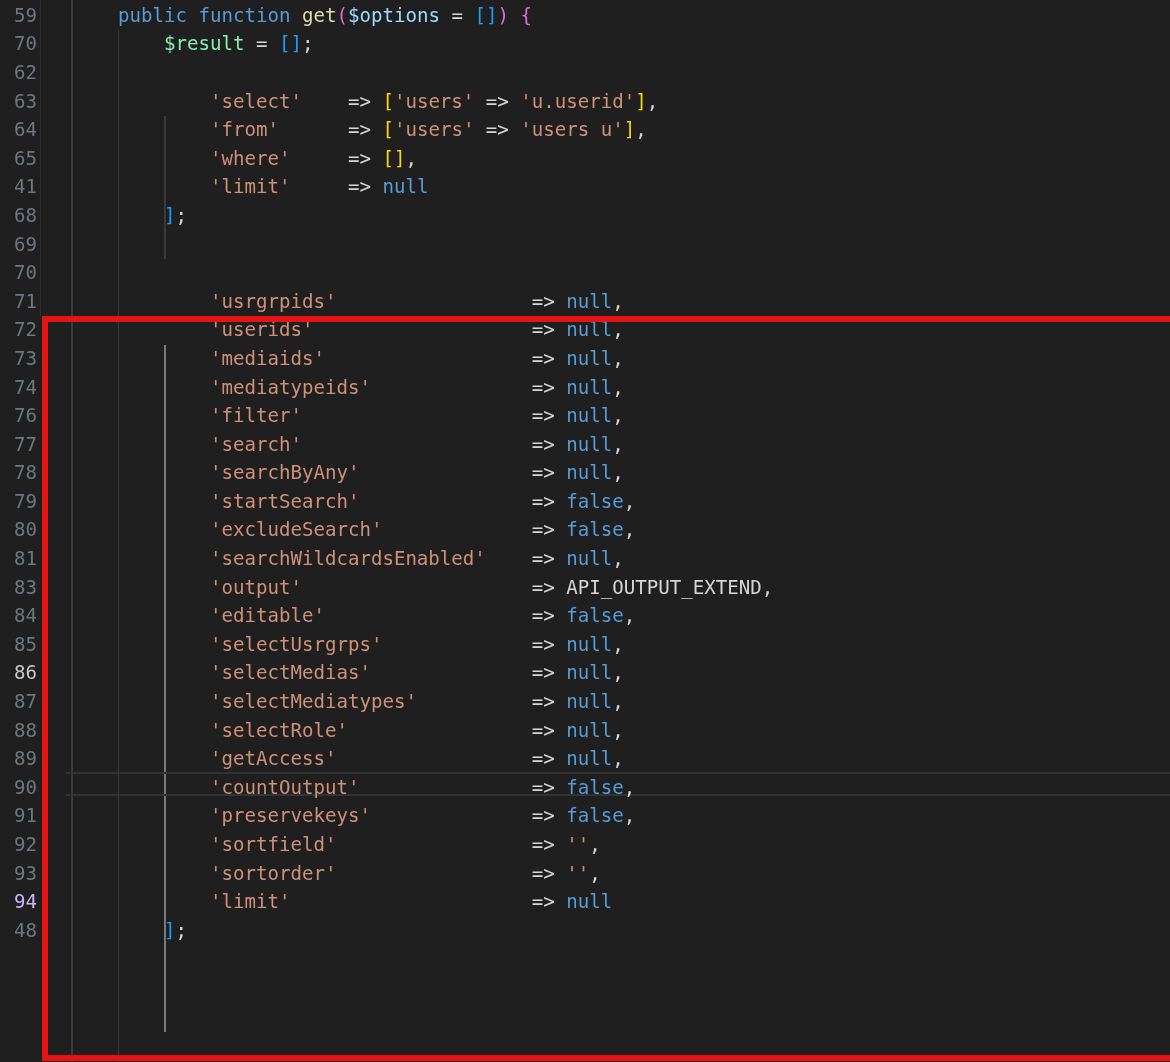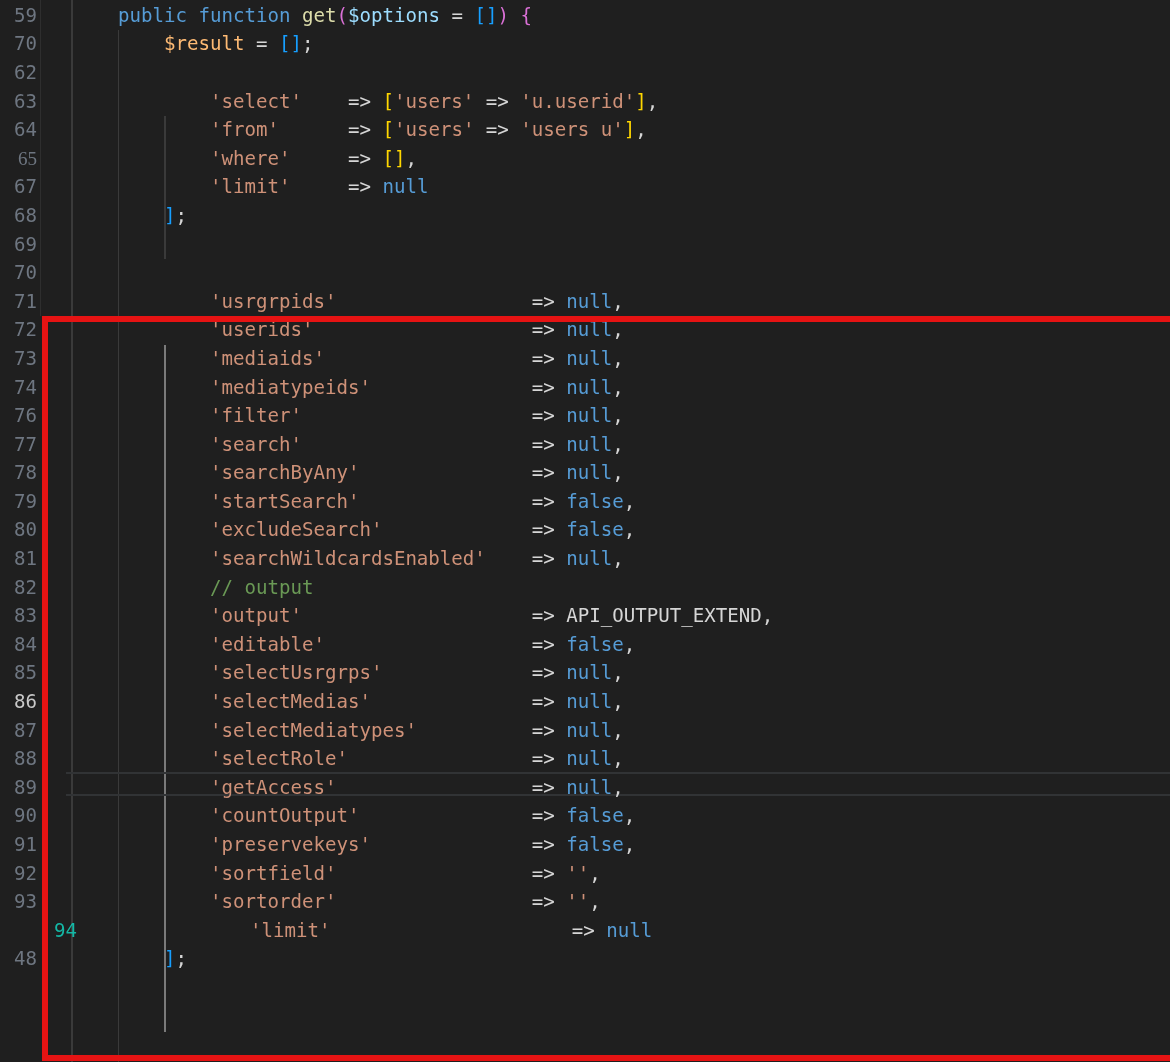--- a/index.html
+++ b/index.html
@@ -78,48 +78,47 @@
   <div id="gutter-border" style="left:40px; top:0; height:316px; background:#2E2E2E;"></div>
   <div id="guides">
       <div class="vguide" style="left: 71px; top: 0px; height: 1062px; background: rgb(58, 58, 58);"></div>
       <div class="vguide" style="left: 117.5px; top: 30px; height: 1032px; background: rgb(58, 58, 58);"></div>
       <div class="vguide" style="left: 164px; top: 116px; height: 143px; background: rgb(58, 58, 58);"></div>
       <div class="vguide" style="left: 164px; top: 345px; height: 687px; background: rgb(122, 122, 122);"></div>
     </div>
   <div id="current-line" style="border-color: rgb(49, 51, 53);"></div>
   <div id="rows">
       <div class="row"><div class="ln" style="color: rgb(110, 118, 129);">59</div><pre class="code"><span style="color: rgb(214, 214, 214);">    </span><span style="color: rgb(86, 156, 214);">public function</span><span style="color: rgb(214, 214, 214);"> </span><span style="color: rgb(220, 220, 170);">get</span><span style="color: rgb(218, 112, 214);">(</span><span style="color: rgb(156, 220, 254);">$options</span><span style="color: rgb(214, 214, 214);"> = </span><span style="color: rgb(23, 159, 255);">[]</span><span style="color: rgb(218, 112, 214);">)</span><span style="color: rgb(214, 214, 214);"> </span><span style="color: rgb(218, 112, 214);">{</span></pre></div>
-      <div class="row"><div class="ln" style="color: rgb(110, 118, 129);">70</div><pre class="code"><span style="color: rgb(214, 214, 214);">        </span><span style="color: #fdba74; text-align: right;">$result</span><span style="color: rgb(214, 214, 214);"> = </span><span style="color: rgb(23, 159, 255);">[]</span><span style="color: rgb(214, 214, 214);">;</span></pre></div>
+      <div class="row"><div class="ln" style="color: rgb(110, 118, 129);">70</div><pre class="code"><span style="color: rgb(214, 214, 214);">        </span><span style="color: #86efac; text-align: right;">$result</span><span style="color: rgb(214, 214, 214);"> = </span><span style="color: rgb(23, 159, 255);">[]</span><span style="color: rgb(214, 214, 214);">;</span></pre></div>
       <div class="row"><div class="ln" style="color: rgb(110, 118, 129);">62</div></div>
       <div class="row"><div class="ln" style="color: rgb(110, 118, 129);">63</div><pre class="code"><span style="color: rgb(214, 214, 214);">            </span><span style="color: rgb(206, 145, 120);">'select'</span><span style="color: rgb(214, 214, 214);">    =&gt; </span><span style="color: rgb(255, 215, 0);">[</span><span style="color: rgb(206, 145, 120);">'users'</span><span style="color: rgb(214, 214, 214);"> =&gt; </span><span style="color: rgb(206, 145, 120);">'u.userid'</span><span style="color: rgb(255, 215, 0);">]</span><span style="color: rgb(214, 214, 214);">,</span></pre></div>
       <div class="row"><div class="ln" style="color: rgb(110, 118, 129);">64</div><pre class="code"><span style="color: rgb(214, 214, 214);">            </span><span style="color: rgb(206, 145, 120);">'from'</span><span style="color: rgb(214, 214, 214);">      =&gt; </span><span style="color: rgb(255, 215, 0);">[</span><span style="color: rgb(206, 145, 120);">'users'</span><span style="color: rgb(214, 214, 214);"> =&gt; </span><span style="color: rgb(206, 145, 120);">'users u'</span><span style="color: rgb(255, 215, 0);">]</span><span style="color: rgb(214, 214, 214);">,</span></pre></div>
-      <div class="row"><div class="ln" style="color: rgb(110, 118, 129); font-family: Liberation Serif, serif;">65</div><pre class="code"><span style="color: rgb(214, 214, 214);">            </span><span style="color: rgb(206, 145, 120);">'where'</span><span style="color: rgb(214, 214, 214);">     =&gt; </span><span style="color: rgb(255, 215, 0);">[]</span><span style="color: rgb(214, 214, 214);">,</span></pre></div>
-      <div class="row"><div class="ln" style="color: rgb(110, 118, 129);">67</div><pre class="code"><span style="color: rgb(214, 214, 214);">            </span><span style="color: rgb(206, 145, 120);">'limit'</span><span style="color: rgb(214, 214, 214);">     =&gt; </span><span style="color: rgb(86, 156, 214);">null</span></pre></div>
+      <div class="row"><div class="ln" style="color: rgb(110, 118, 129);">65</div><pre class="code"><span style="color: rgb(214, 214, 214);">            </span><span style="color: rgb(206, 145, 120);">'where'</span><span style="color: rgb(214, 214, 214);">     =&gt; </span><span style="color: rgb(255, 215, 0);">[]</span><span style="color: rgb(214, 214, 214);">,</span></pre></div>
+      <div class="row"><div class="ln" style="color: rgb(110, 118, 129);">41</div><pre class="code"><span style="color: rgb(214, 214, 214);">            </span><span style="color: rgb(206, 145, 120);">'limit'</span><span style="color: rgb(214, 214, 214);">     =&gt; </span><span style="color: rgb(86, 156, 214);">null</span></pre></div>
       <div class="row"><div class="ln" style="color: rgb(110, 118, 129);">68</div><pre class="code"><span style="color: rgb(214, 214, 214);">        </span><span style="color: rgb(23, 159, 255);">]</span><span style="color: rgb(214, 214, 214);">;</span></pre></div>
       <div class="row"><div class="ln" style="color: rgb(110, 118, 129);">69</div><pre class="code"></pre></div>
       <div class="row"><div class="ln" style="color: rgb(110, 118, 129);">70</div></div>
       <div class="row"><div class="ln" style="color: rgb(110, 118, 129);">71</div><pre class="code"><span style="color: rgb(214, 214, 214);">            </span><span style="color: rgb(206, 145, 120);">'usrgrpids'</span><span style="color: rgb(214, 214, 214);">                 =&gt; </span><span style="color: rgb(86, 156, 214);">null</span><span style="color: rgb(214, 214, 214);">,</span></pre></div>
       <div class="row"><div class="ln" style="color: rgb(110, 118, 129);">72</div><pre class="code"><span style="color: rgb(214, 214, 214);">            </span><span style="color: rgb(206, 145, 120);">'userids'</span><span style="color: rgb(214, 214, 214);">                   =&gt; </span><span style="color: rgb(86, 156, 214);">null</span><span style="color: rgb(214, 214, 214);">,</span></pre></div>
       <div class="row"><div class="ln" style="color: rgb(110, 118, 129);">73</div><pre class="code"><span style="color: rgb(214, 214, 214);">            </span><span style="color: rgb(206, 145, 120);">'mediaids'</span><span style="color: rgb(214, 214, 214);">                  =&gt; </span><span style="color: rgb(86, 156, 214);">null</span><span style="color: rgb(214, 214, 214);">,</span></pre></div>
       <div class="row"><div class="ln" style="color: rgb(110, 118, 129);">74</div><pre class="code"><span style="color: rgb(214, 214, 214);">            </span><span style="color: rgb(206, 145, 120);">'mediatypeids'</span><span style="color: rgb(214, 214, 214);">              =&gt; </span><span style="color: rgb(86, 156, 214);">null</span><span style="color: rgb(214, 214, 214);">,</span></pre></div>
       <div class="row"><div class="ln" style="color: rgb(110, 118, 129);">76</div><pre class="code"><span style="color: rgb(214, 214, 214);">            </span><span style="color: rgb(206, 145, 120);">'filter'</span><span style="color: rgb(214, 214, 214);">                    =&gt; </span><span style="color: rgb(86, 156, 214);">null</span><span style="color: rgb(214, 214, 214);">,</span></pre></div>
       <div class="row"><div class="ln" style="color: rgb(110, 118, 129);">77</div><pre class="code"><span style="color: rgb(214, 214, 214);">            </span><span style="color: rgb(206, 145, 120);">'search'</span><span style="color: rgb(214, 214, 214);">                    =&gt; </span><span style="color: rgb(86, 156, 214);">null</span><span style="color: rgb(214, 214, 214);">,</span></pre></div>
       <div class="row"><div class="ln" style="color: rgb(110, 118, 129);">78</div><pre class="code"><span style="color: rgb(214, 214, 214);">            </span><span style="color: rgb(206, 145, 120);">'searchByAny'</span><span style="color: rgb(214, 214, 214);">               =&gt; </span><span style="color: rgb(86, 156, 214);">null</span><span style="color: rgb(214, 214, 214);">,</span></pre></div>
       <div class="row"><div class="ln" style="color: rgb(110, 118, 129);">79</div><pre class="code"><span style="color: rgb(214, 214, 214);">            </span><span style="color: rgb(206, 145, 120);">'startSearch'</span><span style="color: rgb(214, 214, 214);">               =&gt; </span><span style="color: rgb(86, 156, 214);">false</span><span style="color: rgb(214, 214, 214);">,</span></pre></div>
       <div class="row"><div class="ln" style="color: rgb(110, 118, 129);">80</div><pre class="code"><span style="color: rgb(214, 214, 214);">            </span><span style="color: rgb(206, 145, 120);">'excludeSearch'</span><span style="color: rgb(214, 214, 214);">             =&gt; </span><span style="color: rgb(86, 156, 214);">false</span><span style="color: rgb(214, 214, 214);">,</span></pre></div>
       <div class="row"><div class="ln" style="color: rgb(110, 118, 129);">81</div><pre class="code"><span style="color: rgb(214, 214, 214);">            </span><span style="color: rgb(206, 145, 120);">'searchWildcardsEnabled'</span><span style="color: rgb(214, 214, 214);">    =&gt; </span><span style="color: rgb(86, 156, 214);">null</span><span style="color: rgb(214, 214, 214);">,</span></pre></div>
-      <div class="row"><div class="ln" style="color: rgb(110, 118, 129);">82</div><pre class="code"><span style="color: rgb(214, 214, 214);">            </span><span style="color: rgb(106, 153, 85);">// output</span></pre></div>
       <div class="row"><div class="ln" style="color: rgb(110, 118, 129);">83</div><pre class="code"><span style="color: rgb(214, 214, 214);">            </span><span style="color: rgb(206, 145, 120);">'output'</span><span style="color: rgb(214, 214, 214);">                    =&gt; </span><span style="color: rgb(214, 214, 214);">API_OUTPUT_EXTEND</span><span style="color: rgb(214, 214, 214);">,</span></pre></div>
       <div class="row"><div class="ln" style="color: rgb(110, 118, 129);">84</div><pre class="code"><span style="color: rgb(214, 214, 214);">            </span><span style="color: rgb(206, 145, 120);">'editable'</span><span style="color: rgb(214, 214, 214);">                  =&gt; </span><span style="color: rgb(86, 156, 214);">false</span><span style="color: rgb(214, 214, 214);">,</span></pre></div>
       <div class="row"><div class="ln" style="color: rgb(110, 118, 129);">85</div><pre class="code"><span style="color: rgb(214, 214, 214);">            </span><span style="color: rgb(206, 145, 120);">'selectUsrgrps'</span><span style="color: rgb(214, 214, 214);">             =&gt; </span><span style="color: rgb(86, 156, 214);">null</span><span style="color: rgb(214, 214, 214);">,</span></pre></div>
       <div class="row"><div class="ln" style="color: rgb(200, 200, 200);">86</div><pre class="code"><span style="color: rgb(214, 214, 214);">            </span><span style="color: rgb(206, 145, 120);">'selectMedias'</span><span style="color: rgb(214, 214, 214);">              =&gt; </span><span style="color: rgb(86, 156, 214);">null</span><span style="color: rgb(214, 214, 214);">,</span></pre></div>
       <div class="row"><div class="ln" style="color: rgb(110, 118, 129);">87</div><pre class="code"><span style="color: rgb(214, 214, 214);">            </span><span style="color: rgb(206, 145, 120);">'selectMediatypes'</span><span style="color: rgb(214, 214, 214);">          =&gt; </span><span style="color: rgb(86, 156, 214);">null</span><span style="color: rgb(214, 214, 214);">,</span></pre></div>
       <div class="row"><div class="ln" style="color: rgb(110, 118, 129);">88</div><pre class="code"><span style="color: rgb(214, 214, 214);">            </span><span style="color: rgb(206, 145, 120);">'selectRole'</span><span style="color: rgb(214, 214, 214);">                =&gt; </span><span style="color: rgb(86, 156, 214);">null</span><span style="color: rgb(214, 214, 214);">,</span></pre></div>
       <div class="row"><div class="ln" style="color: rgb(110, 118, 129);">89</div><pre class="code"><span style="color: rgb(214, 214, 214);">            </span><span style="color: rgb(206, 145, 120);">'getAccess'</span><span style="color: rgb(214, 214, 214);">                 =&gt; </span><span style="color: rgb(86, 156, 214);">null</span><span style="color: rgb(214, 214, 214);">,</span></pre></div>
       <div class="row"><div class="ln" style="color: rgb(110, 118, 129);">90</div><pre class="code"><span style="color: rgb(214, 214, 214);">            </span><span style="color: rgb(206, 145, 120);">'countOutput'</span><span style="color: rgb(214, 214, 214);">               =&gt; </span><span style="color: rgb(86, 156, 214);">false</span><span style="color: rgb(214, 214, 214);">,</span></pre></div>
       <div class="row"><div class="ln" style="color: rgb(110, 118, 129);">91</div><pre class="code"><span style="color: rgb(214, 214, 214);">            </span><span style="color: rgb(206, 145, 120);">'preservekeys'</span><span style="color: rgb(214, 214, 214);">              =&gt; </span><span style="color: rgb(86, 156, 214);">false</span><span style="color: rgb(214, 214, 214);">,</span></pre></div>
       <div class="row"><div class="ln" style="color: rgb(110, 118, 129);">92</div><pre class="code"><span style="color: rgb(214, 214, 214);">            </span><span style="color: rgb(206, 145, 120);">'sortfield'</span><span style="color: rgb(214, 214, 214);">                 =&gt; </span><span style="color: rgb(206, 145, 120);">''</span><span style="color: rgb(214, 214, 214);">,</span></pre></div>
       <div class="row"><div class="ln" style="color: rgb(110, 118, 129);">93</div><pre class="code"><span style="color: rgb(214, 214, 214);">            </span><span style="color: rgb(206, 145, 120);">'sortorder'</span><span style="color: rgb(214, 214, 214);">                 =&gt; </span><span style="color: rgb(206, 145, 120);">''</span><span style="color: rgb(214, 214, 214);">,</span></pre></div>
-      <div class="row"><div class="ln" style="color: #14b8a6; margin-left: 40px;">94</div><pre class="code"><span style="color: rgb(214, 214, 214);">            </span><span style="color: rgb(206, 145, 120);">'limit'</span><span style="color: rgb(214, 214, 214);">                     =&gt; </span><span style="color: rgb(86, 156, 214);">null</span></pre></div>
+      <div class="row"><div class="ln" style="color: #c4b5fd;">94</div><pre class="code"><span style="color: rgb(214, 214, 214);">            </span><span style="color: rgb(206, 145, 120);">'limit'</span><span style="color: rgb(214, 214, 214);">                     =&gt; </span><span style="color: rgb(86, 156, 214);">null</span></pre></div>
       <div class="row"><div class="ln" style="color: rgb(110, 118, 129);">48</div><pre class="code"><span style="color: rgb(214, 214, 214);">        </span><span style="color: rgb(23, 159, 255);">]</span><span style="color: rgb(214, 214, 214);">;</span></pre></div>
     </div>
   <div id="annotation-rect" style="border-color: rgb(230, 19, 19);"></div>
 </div>
 
 </body></html>

